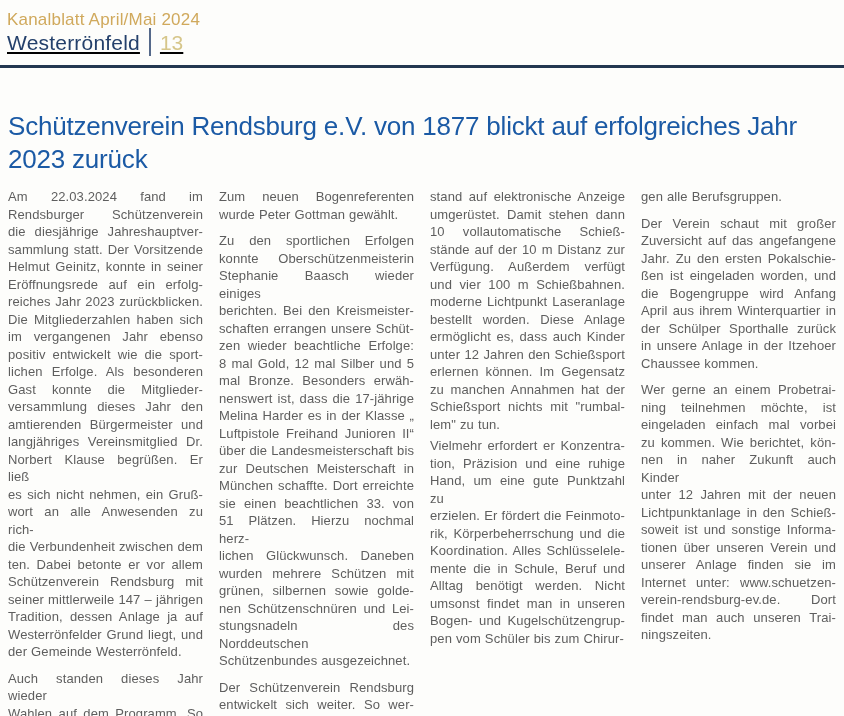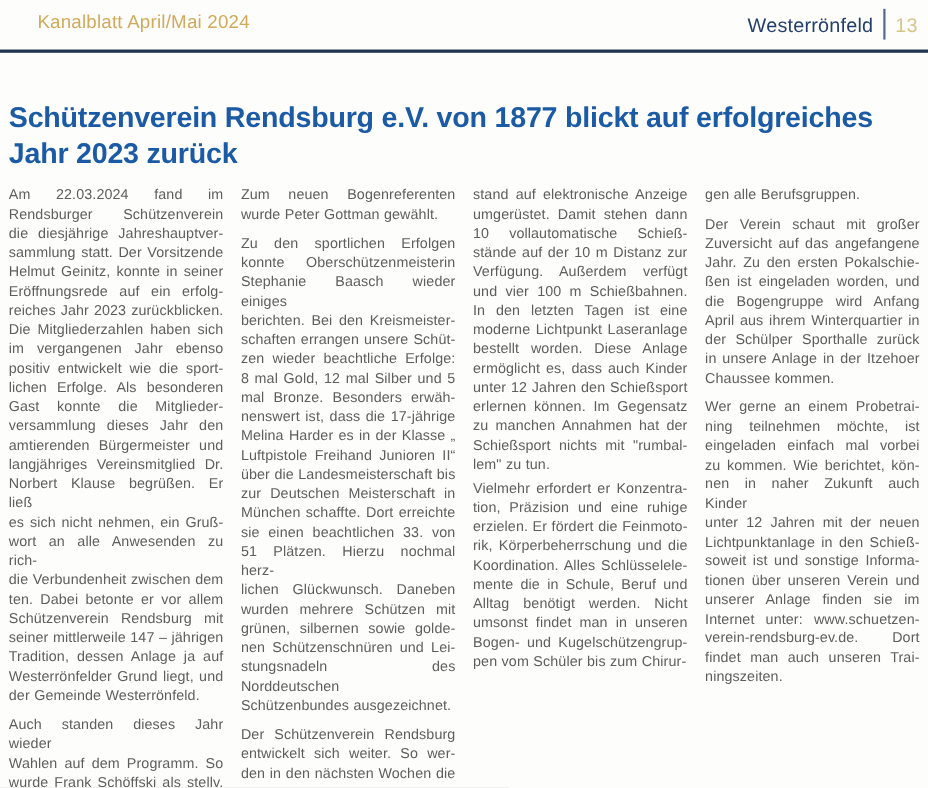--- a/index.html
+++ b/index.html
@@ -11,51 +11,53 @@
     background: #fdfdfb;
     font-family: "Liberation Sans", "DejaVu Sans", sans-serif;
     overflow: hidden;
     position: relative;
   }
   
   .hdr {
     display: flex;
     justify-content: space-between;
     align-items: flex-start;
-    padding: 10px 10px 0 34px;
+    padding: 10px 10px 0 7px;
+    flex-direction: column;
   }
   .hdr-left {
     font-size: 17px;
     letter-spacing: 0.2px;
     color: var(--gold, #d0a95c);
   }
   .hdr-right {
     display: flex;
     align-items: center;
-    font-size: 18px;
+    font-size: 21px;
+    text-decoration: underline;
   }
   .hdr-loc { color: var(--navy, #24406b); letter-spacing: 0.2px; }
   .hdr-div {
     width: 2px;
     height: 28px;
     background: var(--divider, #55698a);
     margin: -2px 9px 0 9px;
   }
   .hdr-page { color: var(--page-gold, #d6c68a); }
   .rule {
     border: none;
     border-top: 3px solid var(--rule, #233750);
     margin: 9px 0 0 0;
   }
   
   h1.headline {
     margin: 42px 8px 12px 8px;
     font-size: 26px;
     line-height: 33px;
-    font-weight: bold;
+    font-weight: normal;
     color: var(--headline-blue, #1b5aa5);
     letter-spacing: -0.2px;
   }
   
   .columns {
     display: grid;
     grid-template-columns: repeat(4, 1fr);
     column-gap: 16px;
     padding: 0 8px;
     margin-top: 12px;
@@ -164,33 +166,33 @@
         </div>
       </div>
       <div class="col">
         <div class="para">
           <div class="ln">stand auf elektronische Anzeige</div>
           <div class="ln">umgerüstet. Damit stehen dann</div>
           <div class="ln">10 vollautomatische Schieß-</div>
           <div class="ln">stände auf der 10 m Distanz zur</div>
           <div class="ln">Verfügung. Außerdem verfügt</div>
           <div class="ln">und vier 100 m Schießbahnen.</div>
-          <div class="ln">In den letzten Tagen ist eine</div>
           <div class="ln">moderne Lichtpunkt Laseranlage</div>
           <div class="ln">bestellt worden. Diese Anlage</div>
           <div class="ln">ermöglicht es, dass auch Kinder</div>
           <div class="ln">unter 12 Jahren den Schießsport</div>
           <div class="ln">erlernen können. Im Gegensatz</div>
           <div class="ln">zu manchen Annahmen hat der</div>
           <div class="ln">Schießsport nichts mit "rumbal-</div>
           <div class="ln ln-last">lem" zu tun.</div>
         </div>
         <div class="para no-gap">
           <div class="ln">Vielmehr erfordert er Konzentra-</div>
           <div class="ln">tion, Präzision und eine ruhige</div>
+          <div class="ln">Hand, um eine gute Punktzahl zu</div>
           <div class="ln">erzielen. Er fördert die Feinmoto-</div>
           <div class="ln">rik, Körperbeherrschung und die</div>
           <div class="ln">Koordination. Alles Schlüsselele-</div>
           <div class="ln">mente die in Schule, Beruf und</div>
           <div class="ln">Alltag benötigt werden. Nicht</div>
           <div class="ln">umsonst findet man in unseren</div>
           <div class="ln">Bogen- und Kugelschützengrup-</div>
           <div class="ln ln-last">pen vom Schüler bis zum Chirur-</div>
         </div>
       </div>

